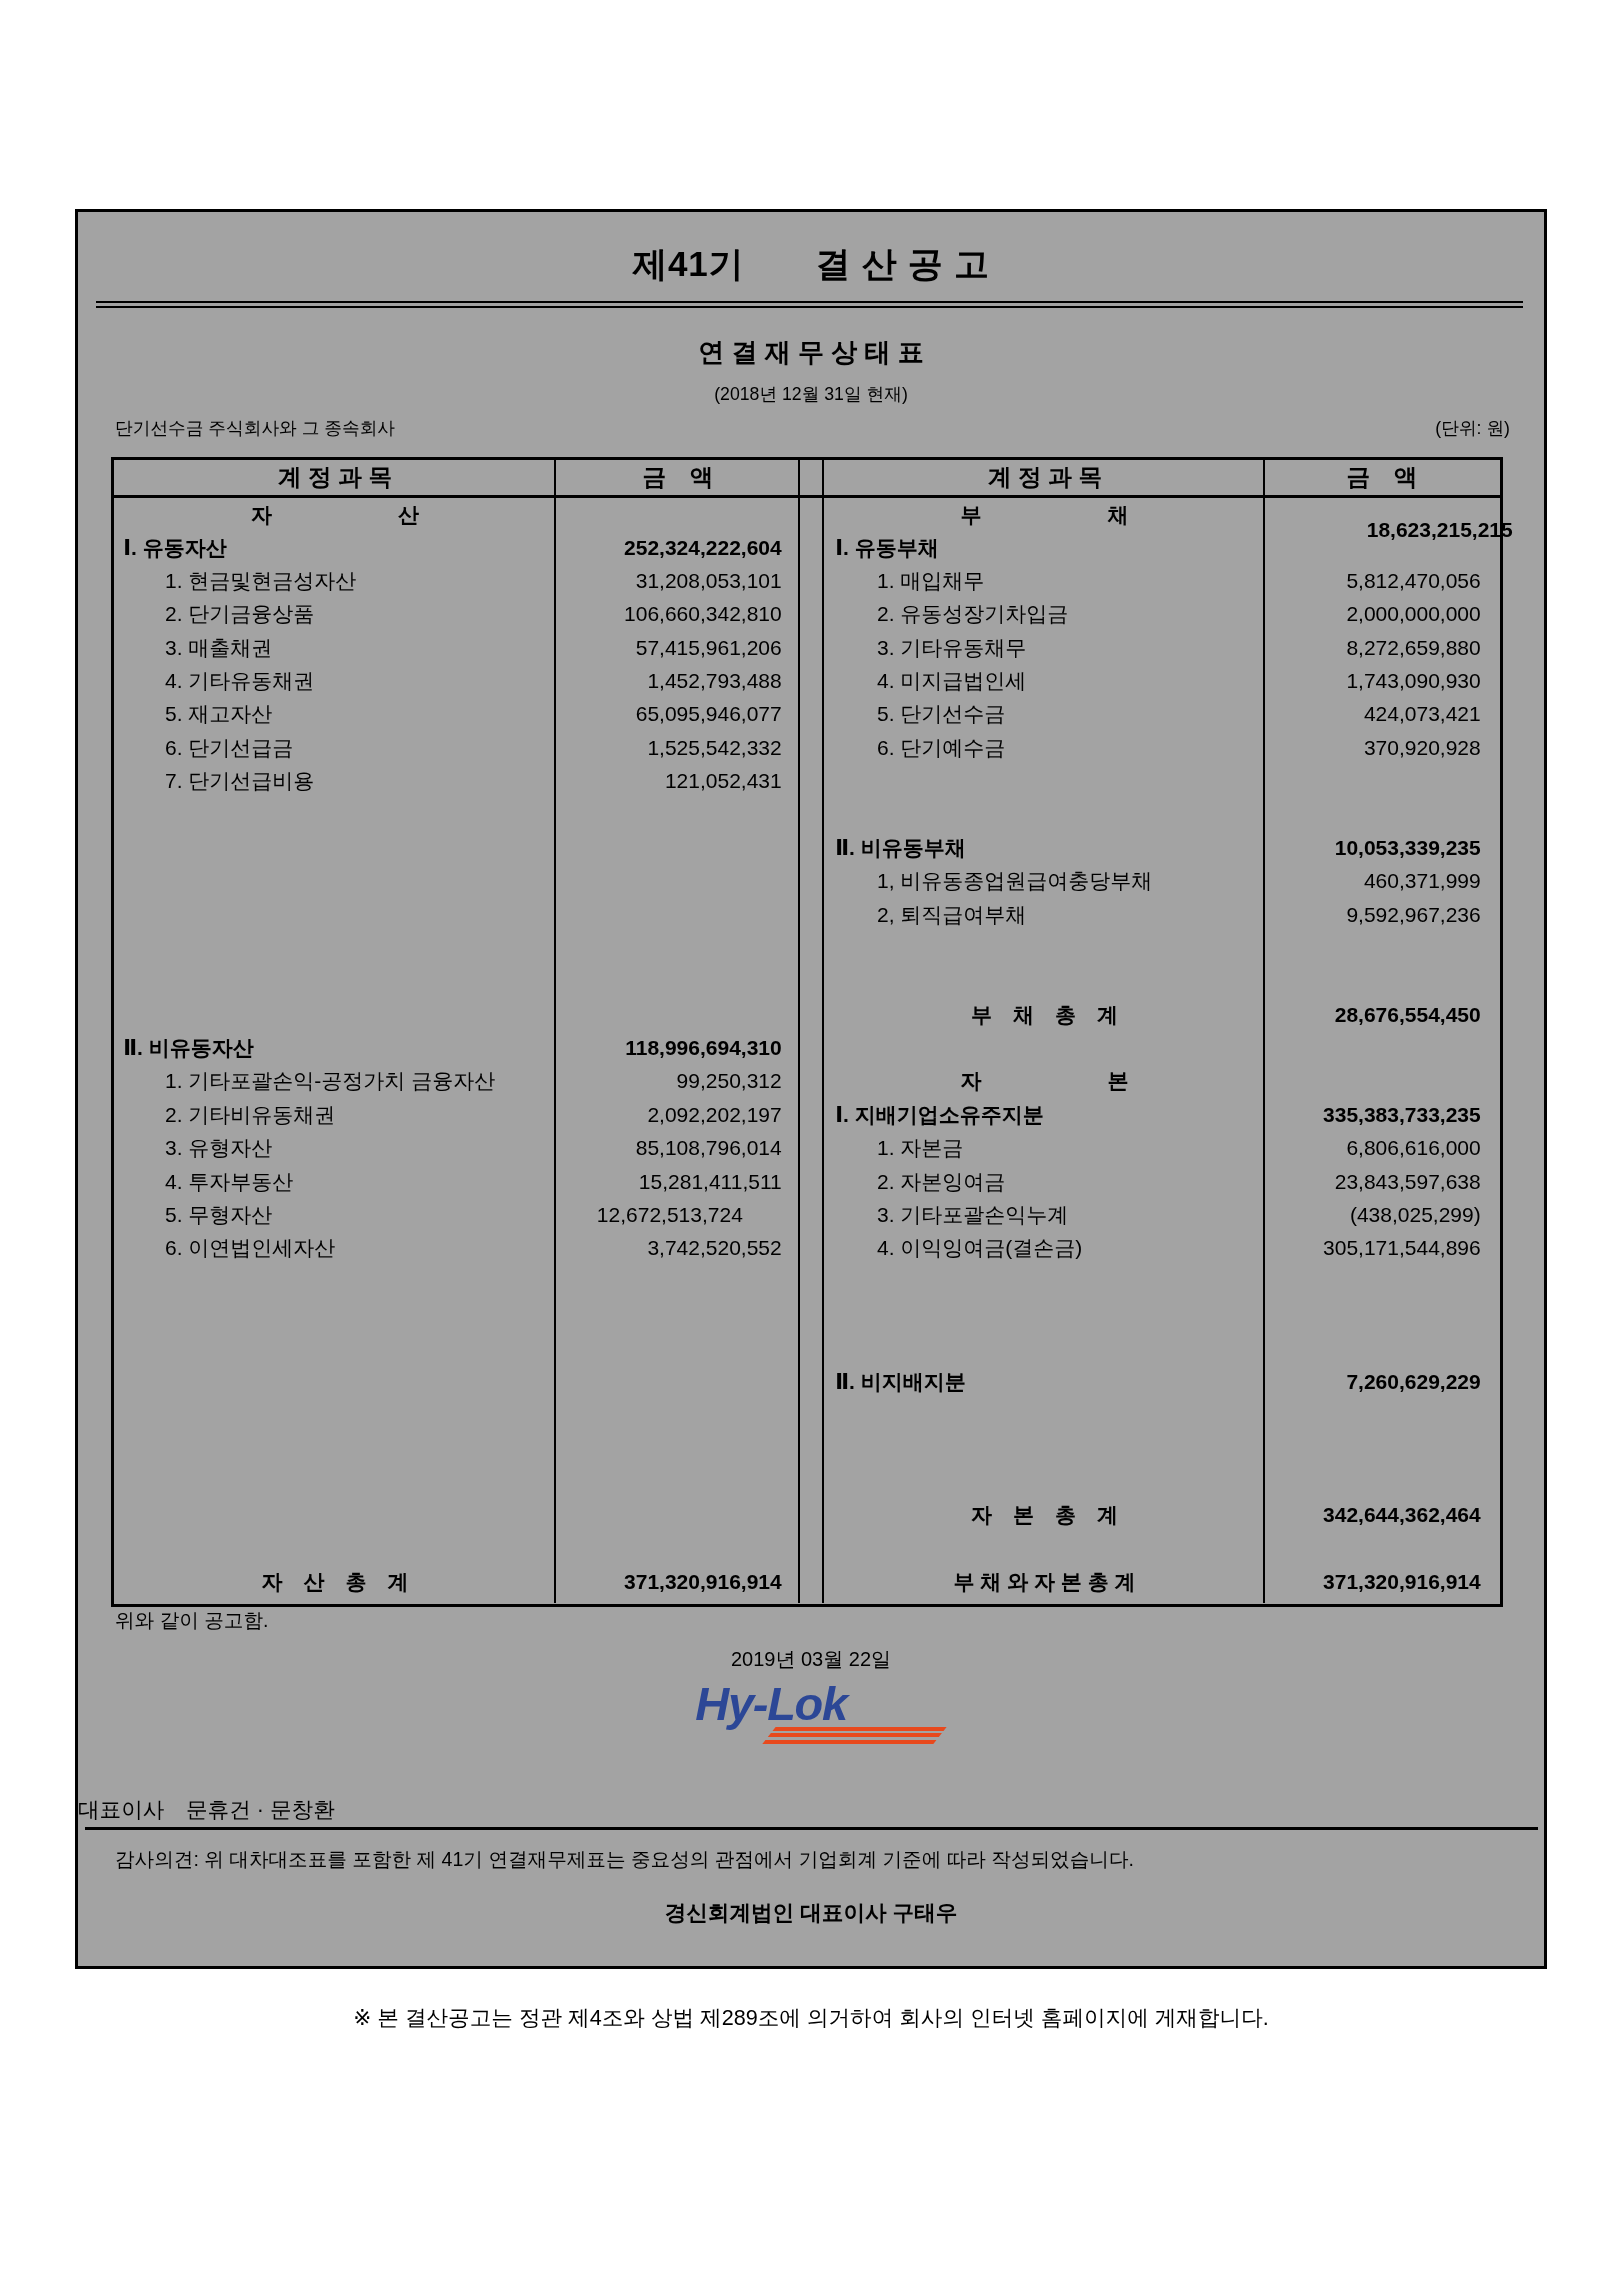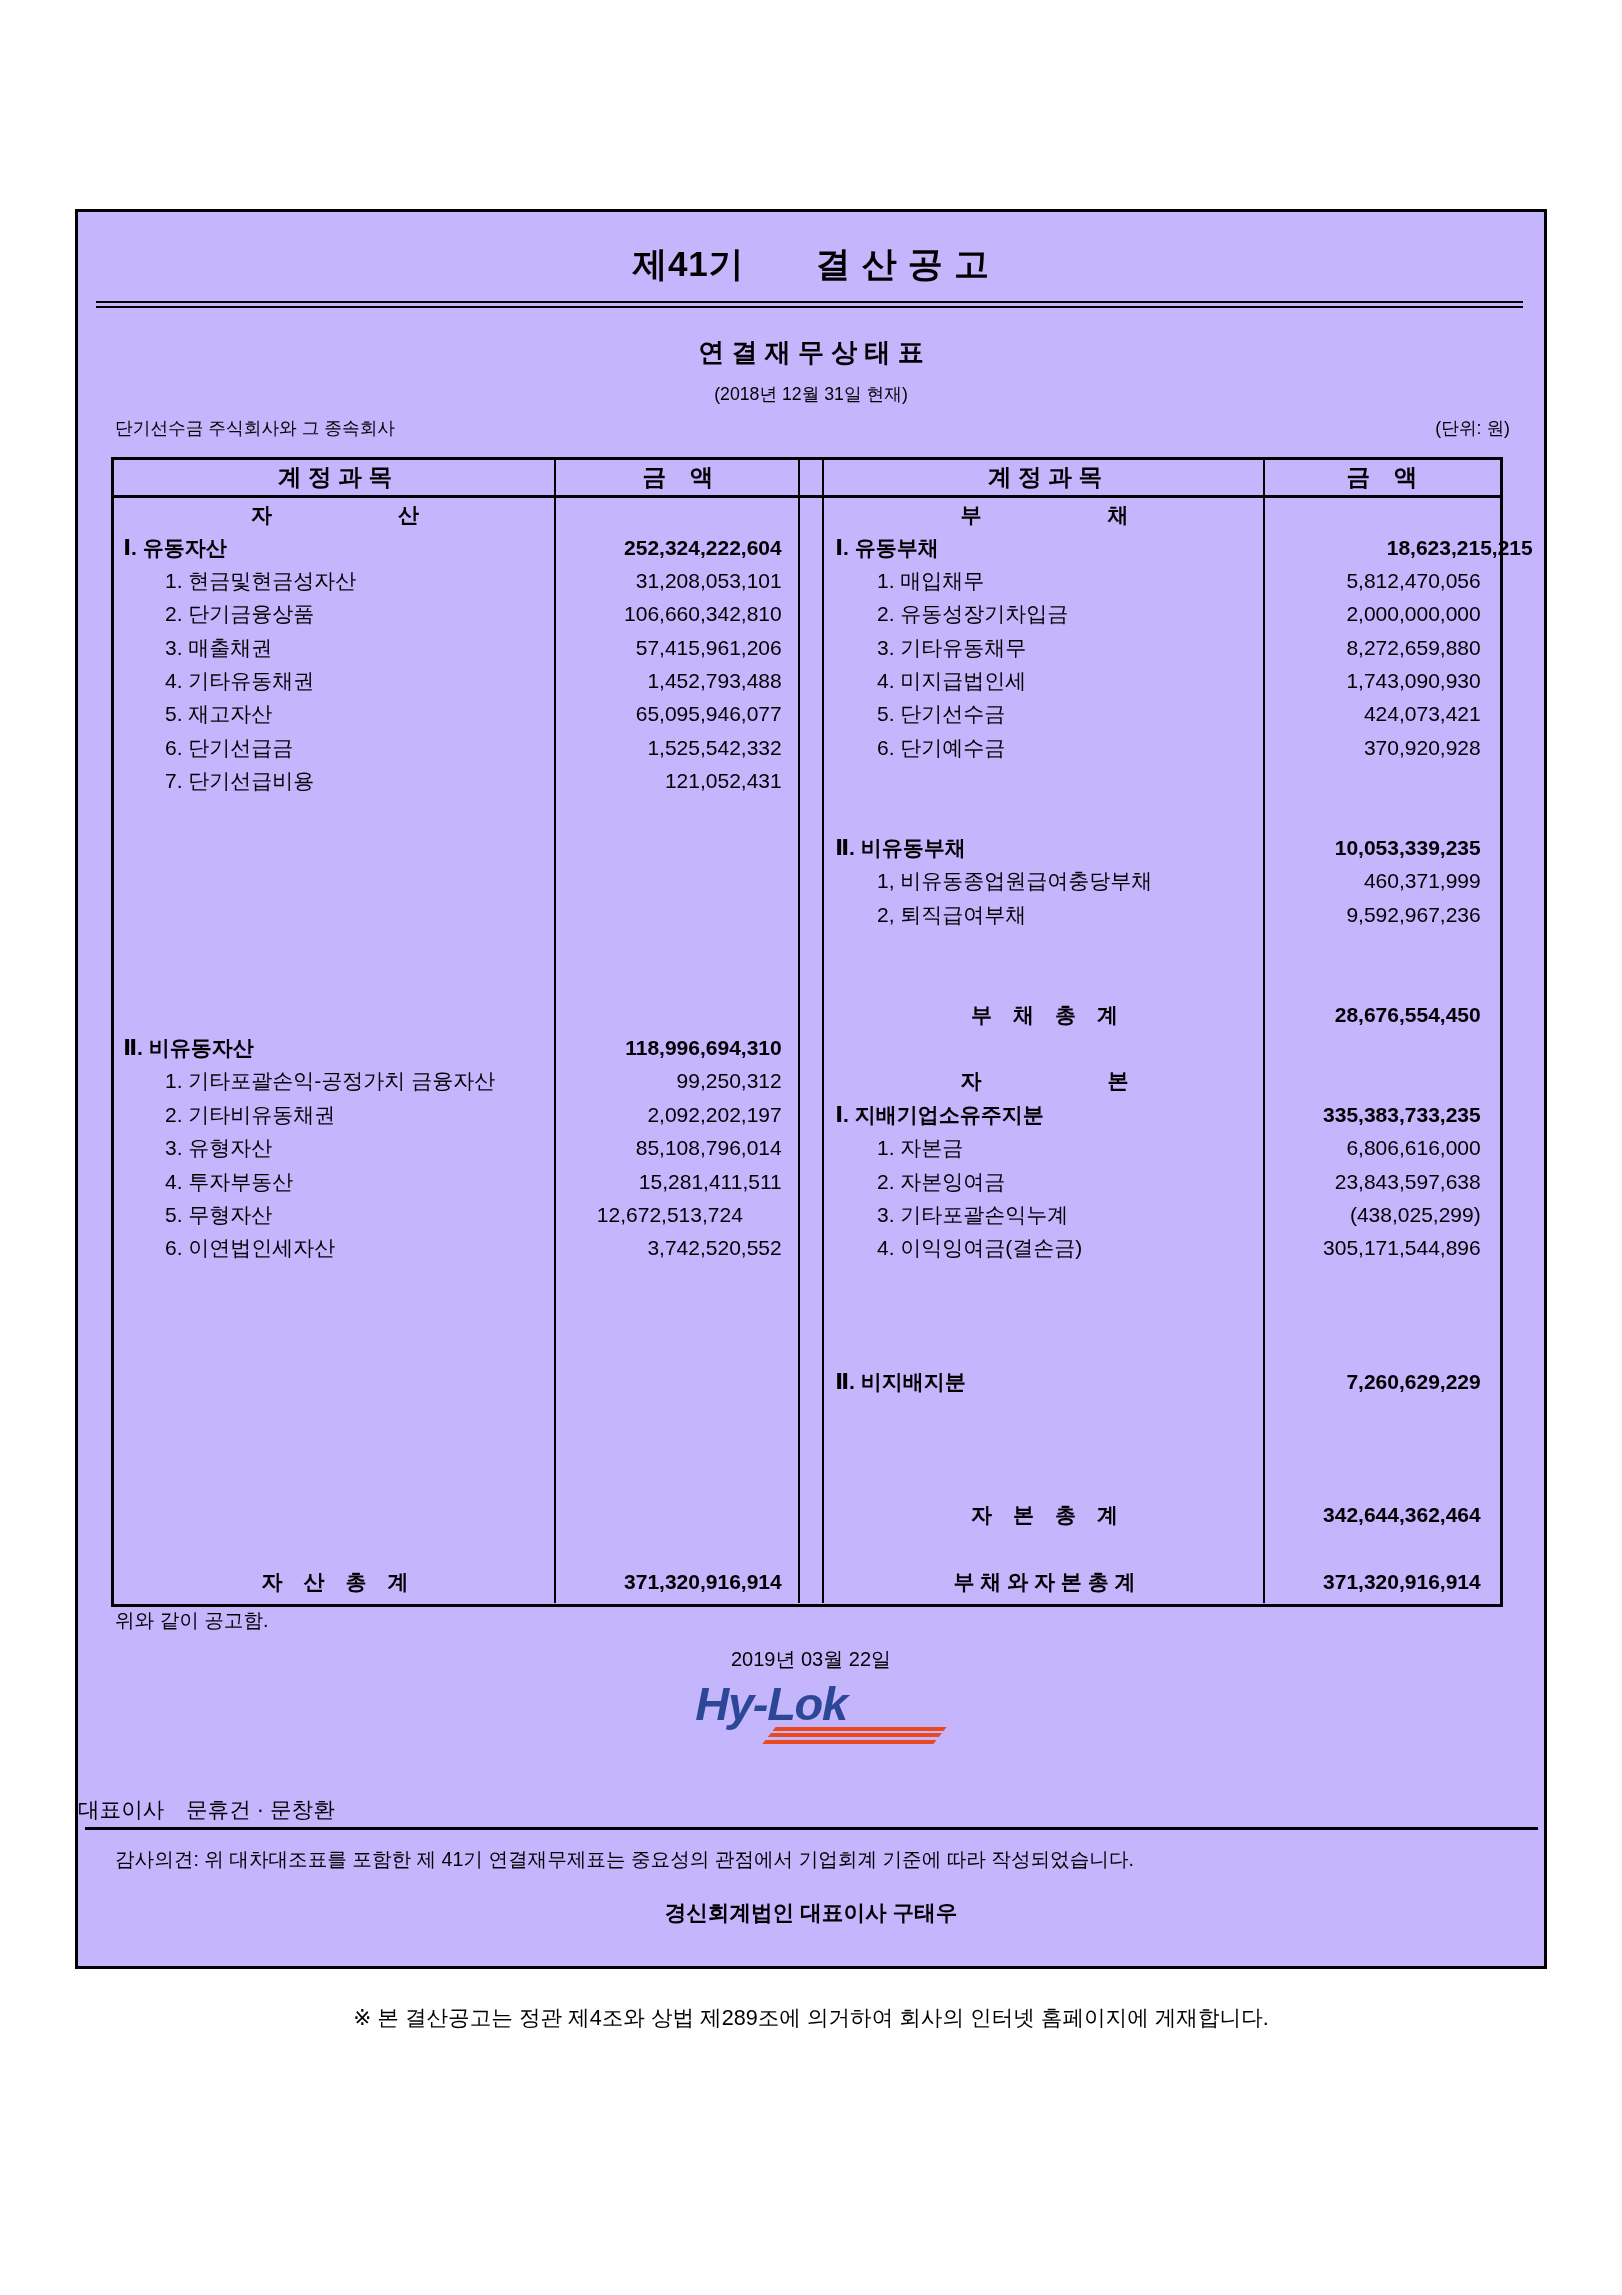--- a/index.html
+++ b/index.html
@@ -3,21 +3,21 @@
 <meta charset="utf-8">
 <style>
   html,body{margin:0;padding:0;}
   body{
     width:1622px;height:2295px;position:relative;
     background:#ffffff;color:#000;
     font-family:"Liberation Sans","DejaVu Sans",sans-serif;
   }
   .outer-box{
     position:absolute;left:75px;top:209px;width:1472px;height:1760px;
-    border:3.9px solid #000;box-sizing:border-box;background:#c4b5fd;
+    border:3.9px solid #000;box-sizing:border-box;background:#a3a3a3;
   }
   .doc-title{
     position:absolute;top:29px;left:0;width:100%;text-align:center;
     font-size:35px;font-weight:bold;white-space:pre;letter-spacing:0.7px;
   }
   .title-rule{
     position:absolute;top:89px;left:18.3px;width:1427px;height:3.3px;
     border-top:2px solid #000;border-bottom:2px solid #000;
   }
   .stmt-title{
@@ -125,21 +125,21 @@
       <div class="trow lab item" style="left: 0px; top: 705px; width: 442px;">4. 투자부동산</div>
       <div class="trow amt" style="left: 444px; top: 705px; width: 242px;">15,281,411,511</div>
       <div class="trow lab item" style="left: 0px; top: 738px; width: 442px;">5. 무형자산</div>
       <div class="trow amt" style="left: 444px; top: 738px; width: 242px; text-align: center;">12,672,513,724</div>
       <div class="trow lab item" style="left: 0px; top: 771px; width: 442px;">6. 이연법인세자산</div>
       <div class="trow amt" style="left: 444px; top: 771px; width: 242px;">3,742,520,552</div>
       <div class="trow lab total" style="left: 0px; top: 1105px; width: 442px;">자　산　총　계</div>
       <div class="trow amt b" style="left: 444px; top: 1105px; width: 242px;">371,320,916,914</div>
       <div class="trow lab section" style="left: 712px; top: 38px; width: 437px;">부　　　　　　채</div>
       <div class="trow lab group" style="left: 712px; top: 71px; width: 437px;">Ⅰ. 유동부채</div>
-      <div class="trow amt b" style="left: 1151px; top: 71px; width: 266px; margin-left: 20px;">18,623,215,215</div>
+      <div class="trow amt b" style="left: 1151px; top: 53px; width: 266px;">18,623,215,215</div>
       <div class="trow lab item" style="left: 712px; top: 104px; width: 437px;">1. 매입채무</div>
       <div class="trow amt" style="left: 1151px; top: 104px; width: 234px;">5,812,470,056</div>
       <div class="trow lab item" style="left: 712px; top: 137px; width: 437px;">2. 유동성장기차입금</div>
       <div class="trow amt" style="left: 1151px; top: 137px; width: 234px;">2,000,000,000</div>
       <div class="trow lab item" style="left: 712px; top: 171px; width: 437px;">3. 기타유동채무</div>
       <div class="trow amt" style="left: 1151px; top: 171px; width: 234px;">8,272,659,880</div>
       <div class="trow lab item" style="left: 712px; top: 204px; width: 437px;">4. 미지급법인세</div>
       <div class="trow amt" style="left: 1151px; top: 204px; width: 234px;">1,743,090,930</div>
       <div class="trow lab item" style="left: 712px; top: 237px; width: 437px;">5. 단기선수금</div>
       <div class="trow amt" style="left: 1151px; top: 237px; width: 234px;">424,073,421</div>

